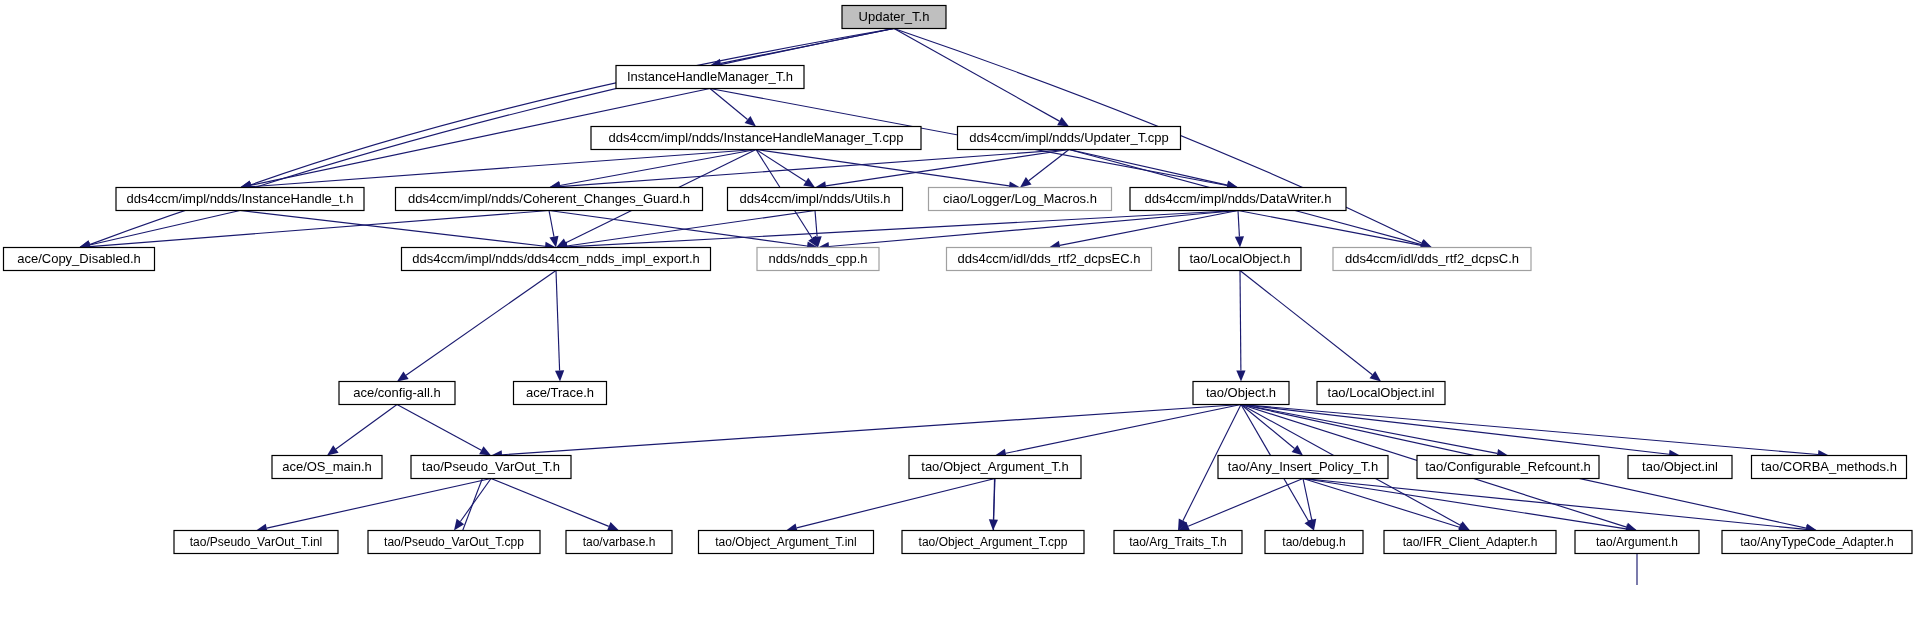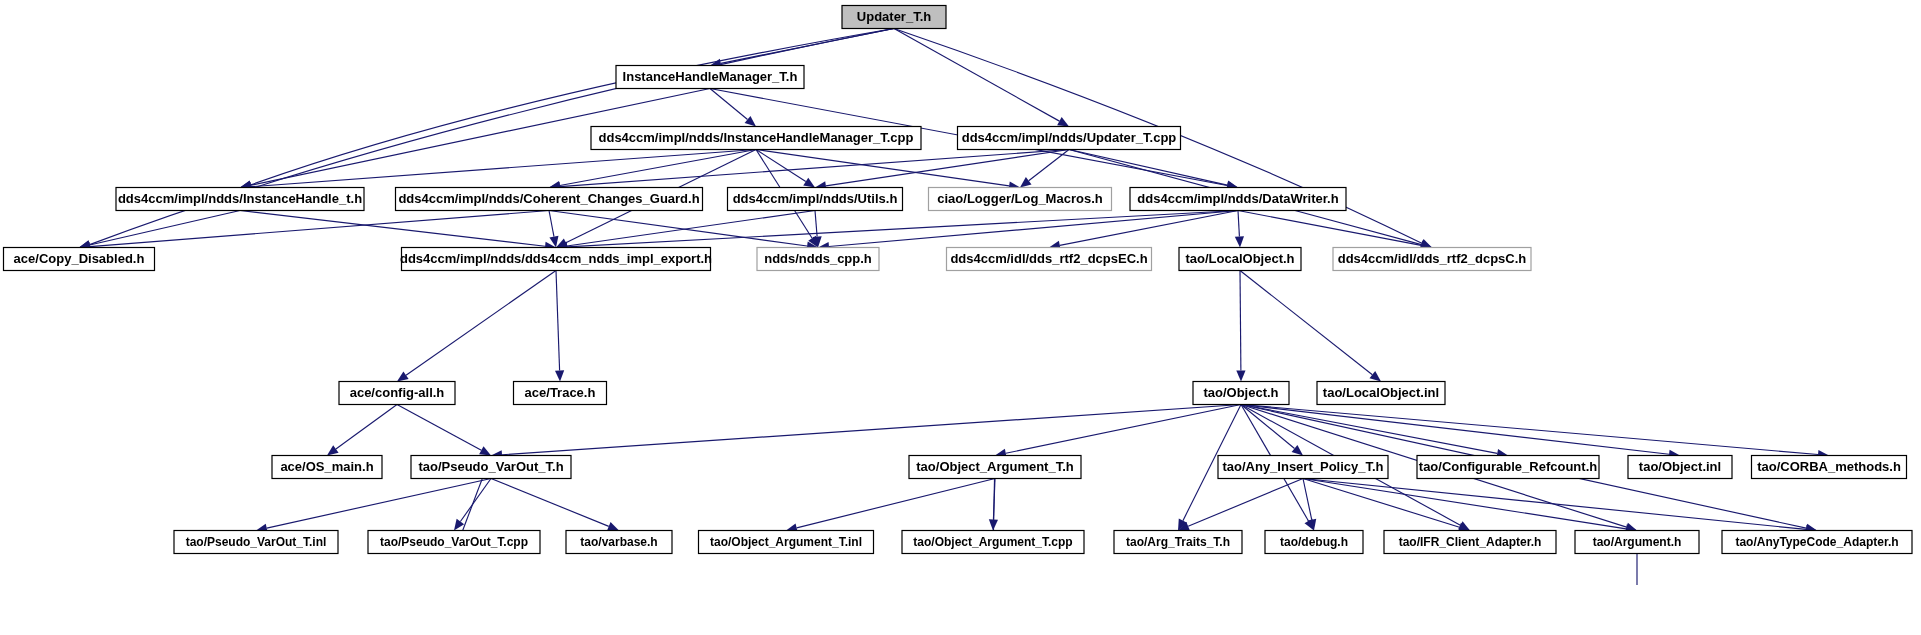--- a/index.html
+++ b/index.html
@@ -1,17 +1,17 @@
 <!DOCTYPE html>
 <html><head>
 <meta charset="utf-8">
 <style>
   html,body{margin:0;padding:0;background:#ffffff;}
   body{font-family:"Liberation Sans", sans-serif;}
-  #graph-wrap{position:relative;width:1921px;height:585px;background:#ffffff;overflow:hidden;font-weight:bold;}
+  #graph-wrap{position:relative;width:1921px;height:585px;background:#ffffff;overflow:hidden;}
   svg#graph-svg{position:absolute;left:0;top:0;width:1921px;height:635px;}
   .node-rect{fill:#ffffff;stroke:#000000;stroke-width:1.2px;}
   .node-rect.root{fill:#bfbfbf;stroke:#000000;stroke-width:1.2px;}
   .node-rect.dim{fill:#ffffff;stroke:#a0a0a0;stroke-width:1.2px;}
   .node-label{font-family:"Liberation Sans", sans-serif;fill:#000000;text-anchor:middle;dominant-baseline:middle;}
   .edge-line{stroke:#19196e;stroke-width:1.15px;fill:none;}
   .edge-head{fill:#19196e;}
 </style>
 </head>
 <body>

